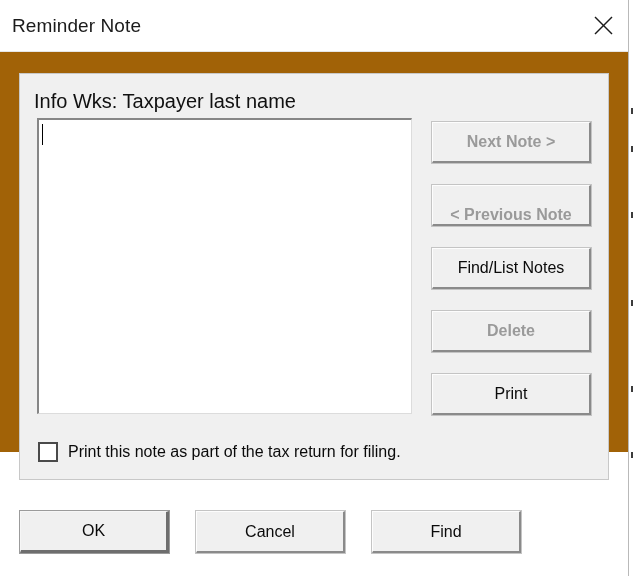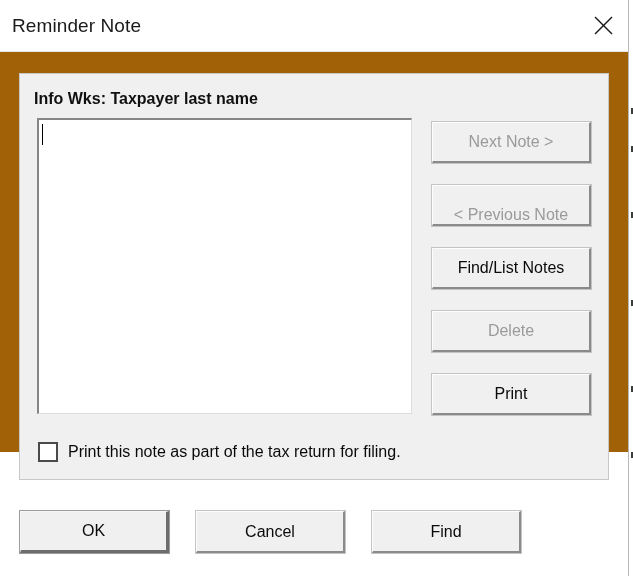--- a/index.html
+++ b/index.html
@@ -83,22 +83,22 @@
     width: 590px;
     height: 407px;
     border: 1px solid #c8c8c8;
     background: #f0f0f0;
     box-sizing: border-box;
   }
   #group-label {
     position: absolute;
     left: 34px;
     top: 90px;
-    font-size: 16px;
-    font-weight: bold;
+    font-size: 20px;
+    font-weight: normal;
     color: #101010;
     white-space: nowrap;
   }
 
   
   #note-area {
     position: absolute;
     left: 37px;
     top: 118px;
     width: 375px;
@@ -134,21 +134,21 @@
     color: #0a0a0a;
     text-align: center;
     white-space: nowrap;
     cursor: default;
     display: flex;
     align-items: center;
     justify-content: center;
     outline: 1px solid #c4c4c4;
     outline-offset: 0px;
   }
-  .btn.disabled { color: #9a9a9a; }
+  .btn.disabled { color: #9a9a9a; font-weight: bold; }
   .btn.default {
     border-top: 1px solid #f6f6f6;
     border-left: 1px solid #f6f6f6;
     border-right: 3px solid #6e6e6e;
     border-bottom: 3px solid #6e6e6e;
     outline: 1px solid #9b9b9b;
   }
 
   
   #btn-next     { left: 432px; top: 122px; width: 159px; height: 41px; }

